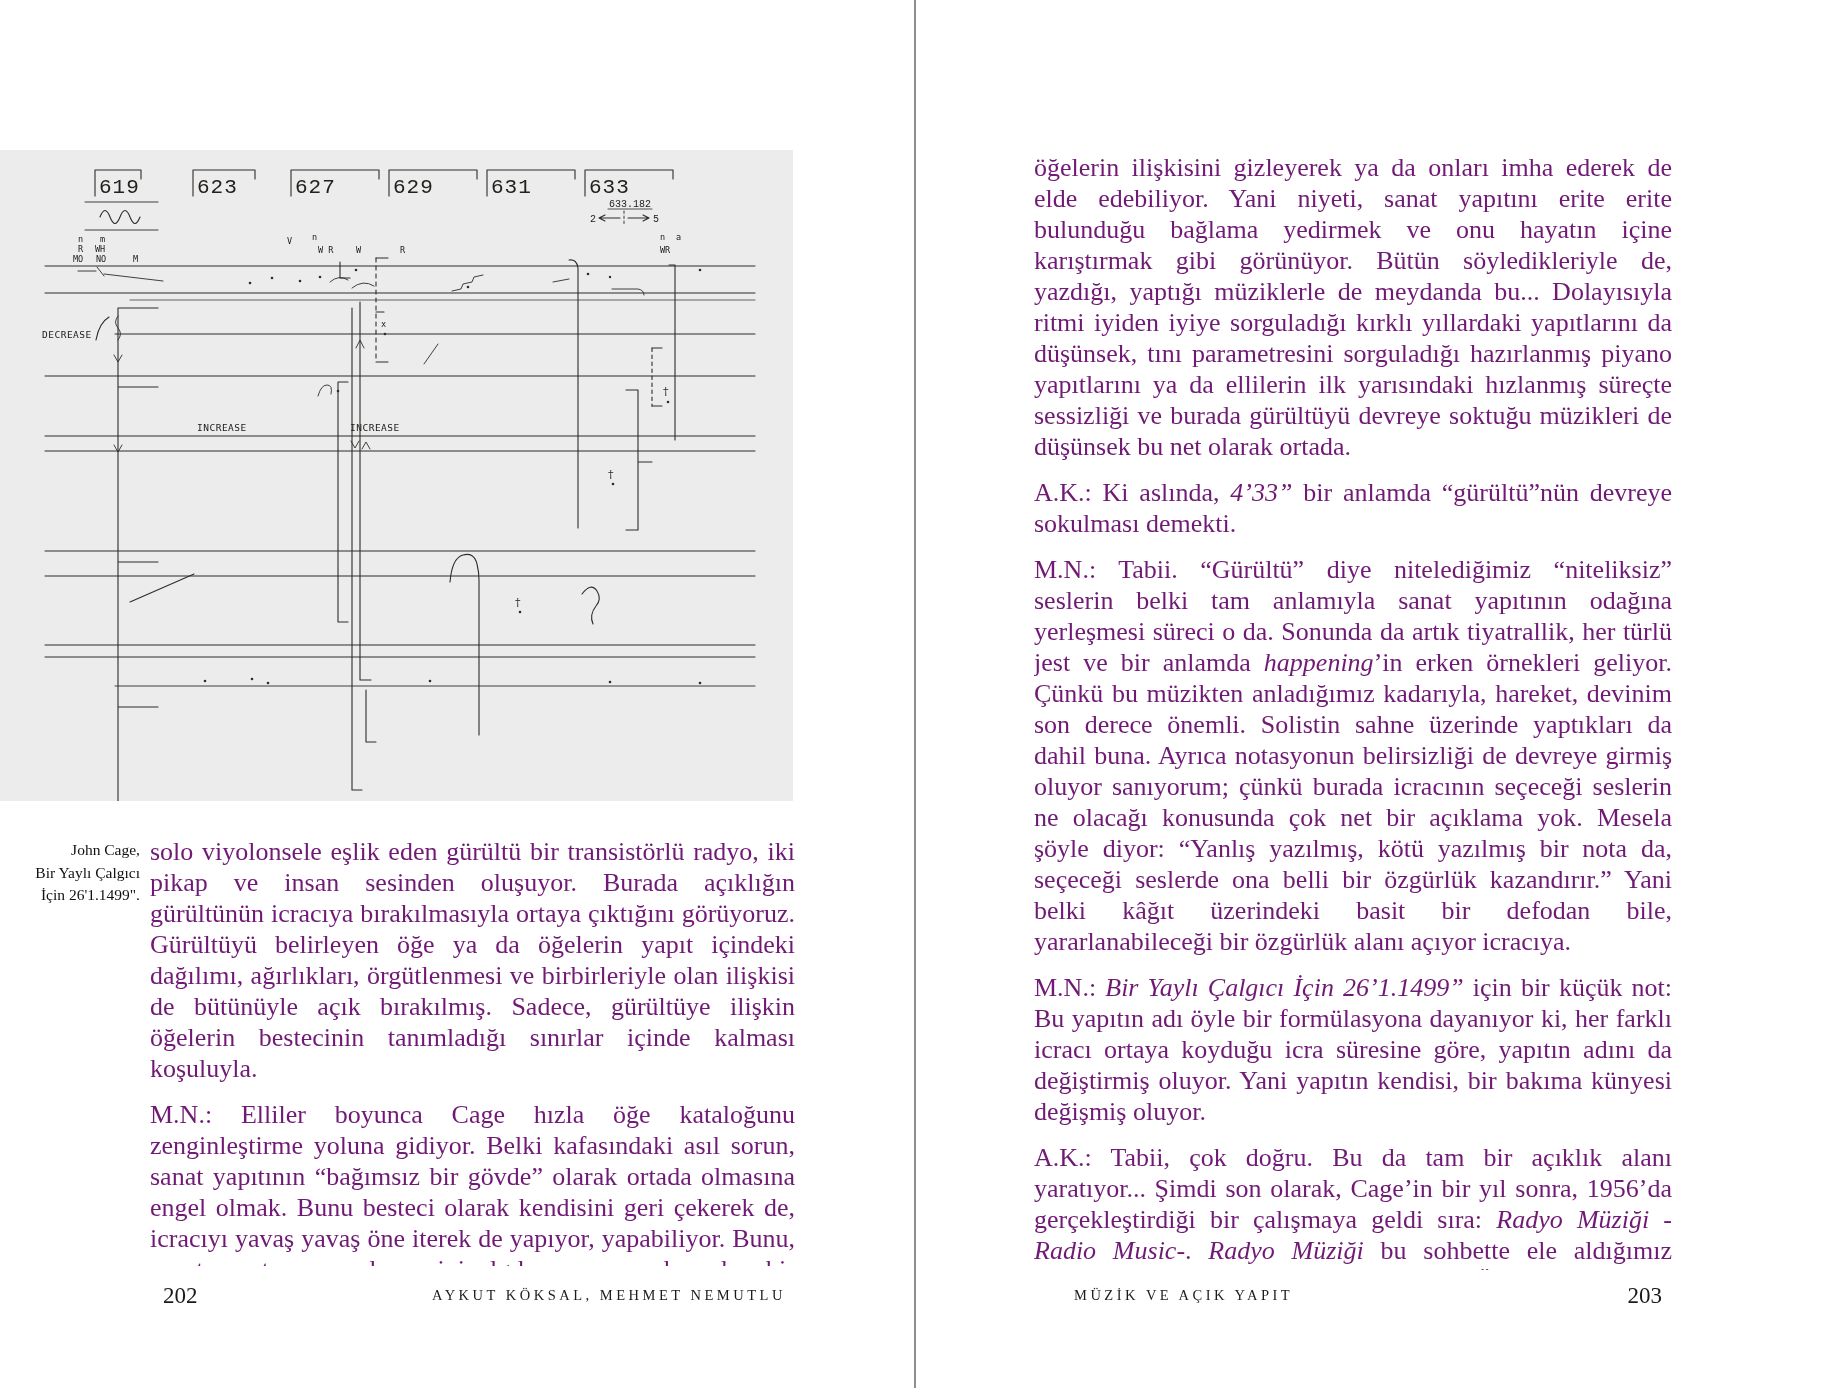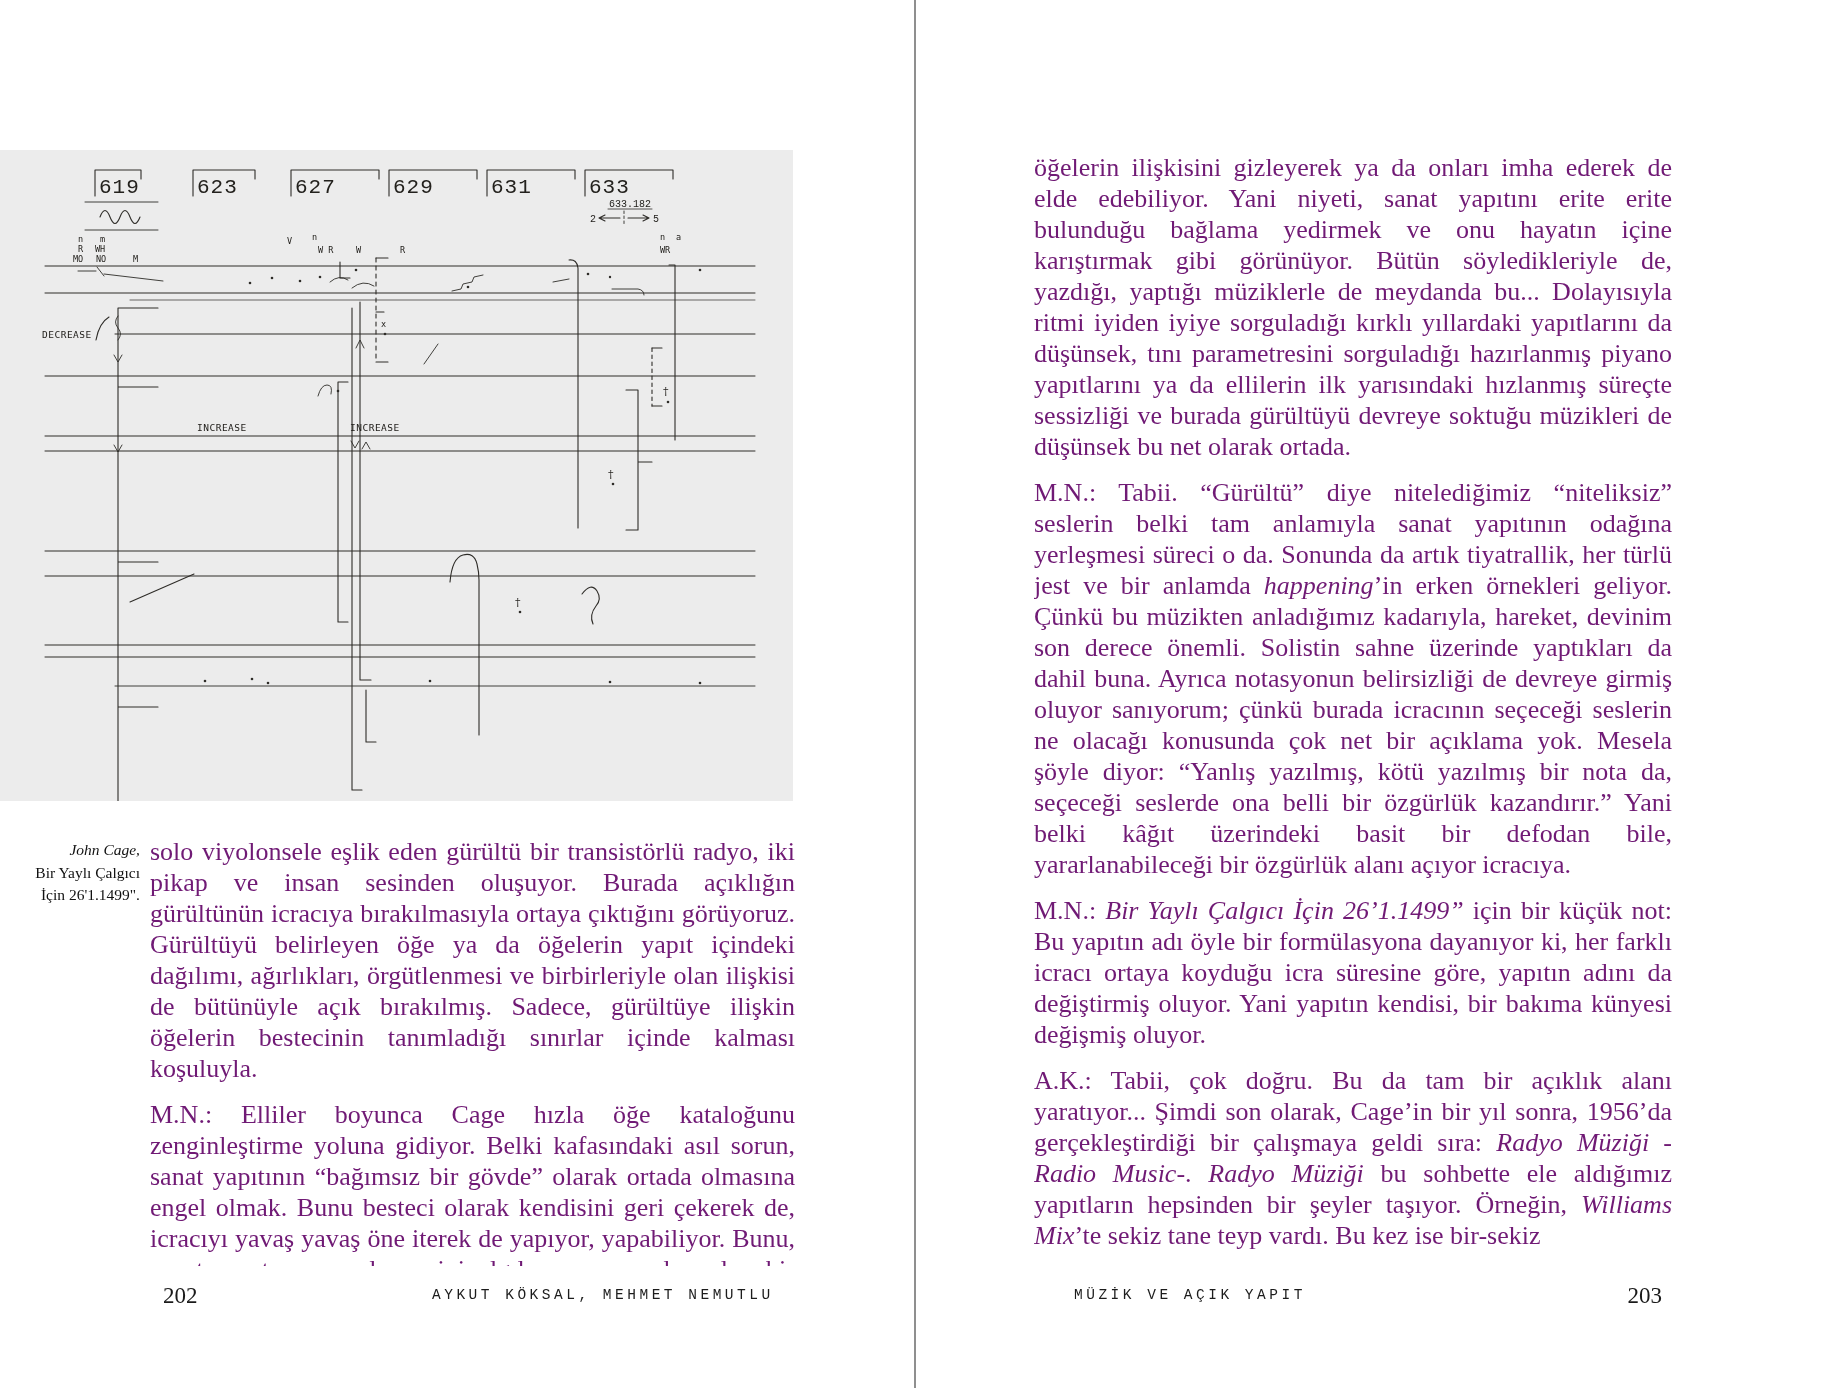--- a/index.html
+++ b/index.html
@@ -17,33 +17,33 @@
   .figure svg{display:block;}
   .mnum{font-family:"Liberation Mono", monospace;font-size:21px;fill:#23211d;letter-spacing:1px;}
   .snum{font-family:"Liberation Mono", monospace;font-size:10px;fill:#23211d;}
   .slab{font-family:"DejaVu Sans Mono", monospace;font-size:9.5px;fill:#23211d;letter-spacing:.5px;}
   .tiny{font-family:"DejaVu Sans Mono", monospace;font-size:8.5px;fill:#23211d;}
   .dag{font-family:"DejaVu Serif", serif;font-size:11px;fill:#23211d;}
 
   
   .caption{position:absolute;left:14px;top:839px;width:126px;text-align:right;
     font-size:15.5px;line-height:22.5px;color:#111;}
-  .caption .c1{font-style:italic;text-align:right;}
+  .caption .c1{text-align:right;}
 
   
   .body-col{position:absolute;text-align:justify;font-size:26px;line-height:31px;color:#701a75;}
   .body-col p{margin:0 0 15px 0;padding:0;}
   .body-col p:last-child{margin-bottom:17px;}
   .left-col{left:150px;top:836px;width:645px;max-height:430px;overflow:hidden;}
   .right-col{left:118px;top:152px;width:638px;max-height:1118px;overflow:hidden;}
   .it{font-style:italic;}
 
   
   .pagenum{position:absolute;top:1283px;font-size:23px;color:#1a1a1a;}
-  .runhead{position:absolute;top:1287px;font-size:14.5px;letter-spacing:3.5px;color:#1c1c1c;font-family:Liberation Mono, monospace;}
+  .runhead{position:absolute;top:1287px;font-size:14.5px;letter-spacing:3.5px;color:#1c1c1c;}
   .pn-left{left:163px;}
   .rh-left{left:432px;}
   .rh-right{left:126px;margin-left:32px;}
   .pn-right{right:169px;}
 </style>
 </head>
 <body>
 
 <div class="divider"></div>
 
@@ -183,20 +183,21 @@
     <p><span>M.N.: Elliler boyunca Cage hızla öğe kataloğunu zenginleştirme yoluna gidiyor. Belki kafasındaki asıl sorun, sanat yapıtının “bağımsız bir gövde” olarak ortada olmasına engel olmak. Bunu besteci olarak kendisini geri çekerek de, icracıyı yavaş yavaş öne iterek de yapıyor, yapabiliyor. Bunu, sanat yapıtının sınırlarını iyi algılamamıza neden olan bir form anlayışını terk ederek de, yapıtın içindeki</span></p>
   </div>
 
   <span class="pagenum pn-left">202</span>
   <span class="runhead rh-left">AYKUT KÖKSAL, MEHMET NEMUTLU</span>
 </section>
 
 <section class="page right">
   <div class="body-col right-col">
     <p><span>öğelerin ilişkisini gizleyerek ya da onları imha ederek de elde edebiliyor. Yani niyeti, sanat yapıtını erite erite bulunduğu bağlama yedirmek ve onu hayatın içine karıştırmak gibi görünüyor. Bütün söyledikleriyle de, yazdığı, yaptığı müziklerle de meydanda bu... Dolayısıyla ritmi iyiden iyiye sorguladığı kırklı yıllardaki yapıtlarını da düşünsek, tını parametresini sorguladığı hazırlanmış piyano yapıtlarını ya da ellilerin ilk yarısındaki hızlanmış süreçte sessizliği ve burada gürültüyü devreye soktuğu müzikleri de düşünsek bu net olarak ortada.</span></p>
+    <p><span>A.K.: Ki aslında, </span><span class="it">4’33”</span><span> bir anlamda “gürültü”nün devreye sokulması demekti.</span></p>
     <p><span>M.N.: Tabii. “Gürültü” diye nitelediğimiz “niteliksiz” seslerin belki tam anlamıyla sanat yapıtının odağına yerleşmesi süreci o da. Sonunda da artık tiyatrallik, her türlü jest ve bir anlamda </span><span class="it">happening</span><span>’in erken örnekleri geliyor. Çünkü bu müzikten anladığımız kadarıyla, hareket, devinim son derece önemli. Solistin sahne üzerinde yaptıkları da dahil buna. Ayrıca notasyonun belirsizliği de devreye girmiş oluyor sanıyorum; çünkü burada icracının seçeceği seslerin ne olacağı konusunda çok net bir açıklama yok. Mesela şöyle diyor: “Yanlış yazılmış, kötü yazılmış bir nota da, seçeceği seslerde ona belli bir özgürlük kazandırır.” Yani belki kâğıt üzerindeki basit bir defodan bile, yararlanabileceği bir özgürlük alanı açıyor icracıya.</span></p>
     <p><span>M.N.: </span><span class="it">Bir Yaylı Çalgıcı İçin 26’1.1499”</span><span> için bir küçük not: Bu yapıtın adı öyle bir formülasyona dayanıyor ki, her farklı icracı ortaya koyduğu icra süresine göre, yapıtın adını da değiştirmiş oluyor. Yani yapıtın kendisi, bir bakıma künyesi değişmiş oluyor.</span></p>
     <p><span>A.K.: Tabii, çok doğru. Bu da tam bir açıklık alanı yaratıyor... Şimdi son olarak, Cage’in bir yıl sonra, 1956’da gerçekleştirdiği bir çalışmaya geldi sıra: </span><span class="it">Radyo Müziği -Radio Music-</span><span>. </span><span class="it">Radyo Müziği</span><span> bu sohbette ele aldığımız yapıtların hepsinden bir şeyler taşıyor. Örneğin, </span><span class="it">Williams Mix</span><span>’te sekiz tane teyp vardı. Bu kez ise bir-sekiz</span></p>
   </div>
 
   <span class="runhead rh-right">MÜZİK VE AÇIK YAPIT</span>
   <span class="pagenum pn-right">203</span>
 </section>
 
 </body></html>

